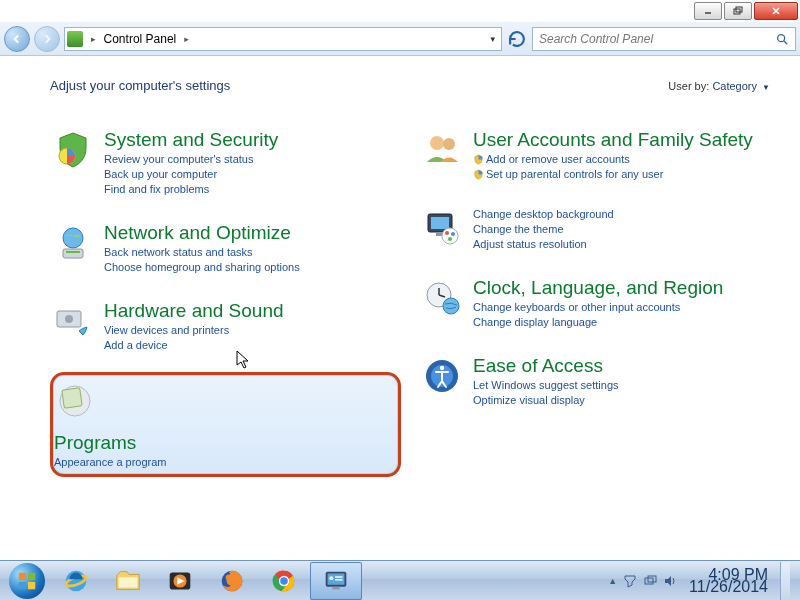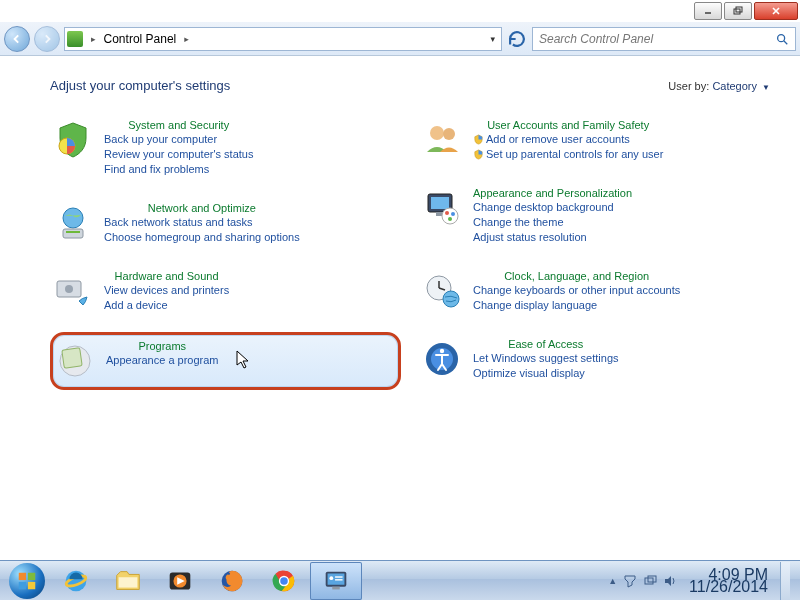--- a/index.html
+++ b/index.html
@@ -17,34 +17,34 @@
 .navbtn svg{width:12px;height:12px;}
 .addr { flex:0 0 auto; width:438px; height:24px; border:1px solid #9db6d4; background:#fff; display:flex; align-items:center; padding:0 2px; gap:4px; font-size:12px;}
 .addr .cp-icon{width:16px;height:16px;background:linear-gradient(#7ec850,#3a8f2a);border-radius:2px;display:inline-block}
 .addr .chev{font-size:9px;color:#555;padding:0 4px}
 .addr-ref{width:22px;height:22px;display:flex;align-items:center;justify-content:center;color:#3a6ea5}
 .search { flex:1; height:24px; border:1px solid #9db6d4; background:#fff; display:flex; align-items:center; padding:0 6px; font-size:12px; color:#777; font-style:italic;}
 .search svg { margin-left:auto; width:14px; height:14px; color:#2a64a8; }
 
 
 .content { position:absolute; left:0; top:56px; right:0; bottom:40px; background:#fff; padding:22px 30px 10px 50px; overflow:auto;}
-.topbar { display:flex; align-items:center; justify-content:space-between; margin-bottom:20px;}
+.topbar { display:flex; align-items:center; justify-content:space-between; margin-bottom:30px;}
 .topbar h1 { font-size:13px; font-weight:normal; color:#1f3b73; }
 .viewby { font-size:11px; color:#333; }
 .viewby .vb-link{ color:#1f3b73; }
 .viewby .arrow{color:#1f3b73;font-size:8px;margin-left:2px}
 
 .cols { display:flex; gap:18px;}
 .col { flex:1; display:flex; flex-direction:column; gap:14px;}
 .cat { display:flex; gap:10px; align-items:flex-start; padding:6px 8px 6px 2px; border-radius:4px; position:relative;}
-.cat.hovered { background:linear-gradient(#eaf3fc,#d8e9fb); border:3px solid #c7401e; border-radius:14px; padding:5px 7px 5px 1px; box-shadow:inset 0 0 0 1px #bcd6f1; }
+.cat.hovered { background:linear-gradient(#eaf3fc,#d8e9fb); border:3px solid #c7401e; border-radius:14px; padding:5px 7px 5px 1px; box-shadow:inset 0 0 0 1px #bcd6f1;flex-direction:column; }
 .cat .icon { width:42px; height:42px; flex:0 0 42px; display:flex; align-items:center; justify-content:center;}
 .cat .icon svg{width:40px;height:40px}
 .cat .texts{display:flex;flex-direction:column;gap:1px}
-.cat h2 { font-size:11px; font-weight:normal; color:#0b7a2e; cursor:pointer;text-align:center;}
+.cat h2 { font-size:19px; font-weight:normal; color:#0b7a2e; cursor:pointer;}
 .cat a.sub { font-size:11px; color:#1f4f9e; text-decoration:none; cursor:pointer; line-height:14px;}
 .cat .shield{display:inline-block;width:11px;height:11px;vertical-align:-2px;margin-right:2px}
 
 .cursor { position:absolute; left:236px; top:350px; width:16px; height:20px; pointer-events:none;}
 .cursor svg{width:16px;height:20px}
 
 
 .taskbar { position:absolute; left:0; right:0; bottom:0; height:40px; background:linear-gradient(#dfeaf6,#b6cbe4 45%,#a9c0de 46%,#cad9ec); border-top:1px solid #6f94c1; display:flex; align-items:center; padding:0 6px;}
 .start { width:42px; height:40px; display:flex; align-items:center; justify-content:center;}
 .start .orb{width:36px;height:36px;border-radius:18px;background:radial-gradient(circle at 30% 30%,#9fe0ff,#1a6fc0 60%,#083b6f);display:flex;align-items:center;justify-content:center}
@@ -133,22 +133,22 @@
         <div class="icon">
           <svg viewBox="0 0 40 40">
               <path d="M20 3 L33 8 V18 C33 28 27 34 20 37 C13 34 7 28 7 18 V8 Z" fill="#5fb54a" stroke="#3c8c2b"></path>
               <circle cx="14" cy="26" r="8" fill="#f2e24a" stroke="#caa518"></circle>
               <path d="M14 26 L14 18 A8 8 0 0 1 22 26 Z" fill="#4a8fe2"></path>
               <path d="M14 26 L22 26 A8 8 0 0 1 14 34 Z" fill="#e25a4a"></path>
             </svg>
         </div>
         <div class="texts">
           <h2>System and Security</h2>
+          <a class="sub">Review your computer's status</a>
           <a class="sub">Back up your computer</a>
-          <a class="sub">Review your computer's status</a>
           <a class="sub">Find and fix problems</a>
         </div>
       </div>
 
       <div class="cat">
         <div class="icon">
           <svg viewBox="0 0 40 40">
               <circle cx="20" cy="15" r="10" fill="#6db9e8" stroke="#2a7fb5"></circle>
               <path d="M12 13 q5 -3 8 0 q4 3 8 -1" fill="#8ed47a"></path>
               <rect x="10" y="26" width="20" height="9" rx="2" fill="#cfd6dd" stroke="#8e98a3"></rect>
@@ -223,21 +223,20 @@
               <rect x="6" y="6" width="24" height="18" rx="2" fill="#3a4a66" stroke="#222"></rect>
               <rect x="9" y="9" width="18" height="12" fill="#6fb8ec"></rect>
               <rect x="14" y="24" width="8" height="4" fill="#8e98a3"></rect>
               <circle cx="28" cy="28" r="8" fill="#fff" stroke="#aaa"></circle>
               <circle cx="25" cy="25" r="2" fill="#e25a4a"></circle>
               <circle cx="31" cy="26" r="2" fill="#4a8fe2"></circle>
               <circle cx="28" cy="31" r="2" fill="#5fb54a"></circle>
             </svg>
         </div>
         <div class="texts">
-          <h2>Appearance and Personalization</h2>
           <a class="sub">Change desktop background</a>
           <a class="sub">Change the theme</a>
           <a class="sub">Adjust status resolution</a>
         </div>
       </div>
 
       <div class="cat">
         <div class="icon">
           <svg viewBox="0 0 40 40">
               <circle cx="17" cy="17" r="12" fill="#eef2f6" stroke="#8e98a3"></circle>

